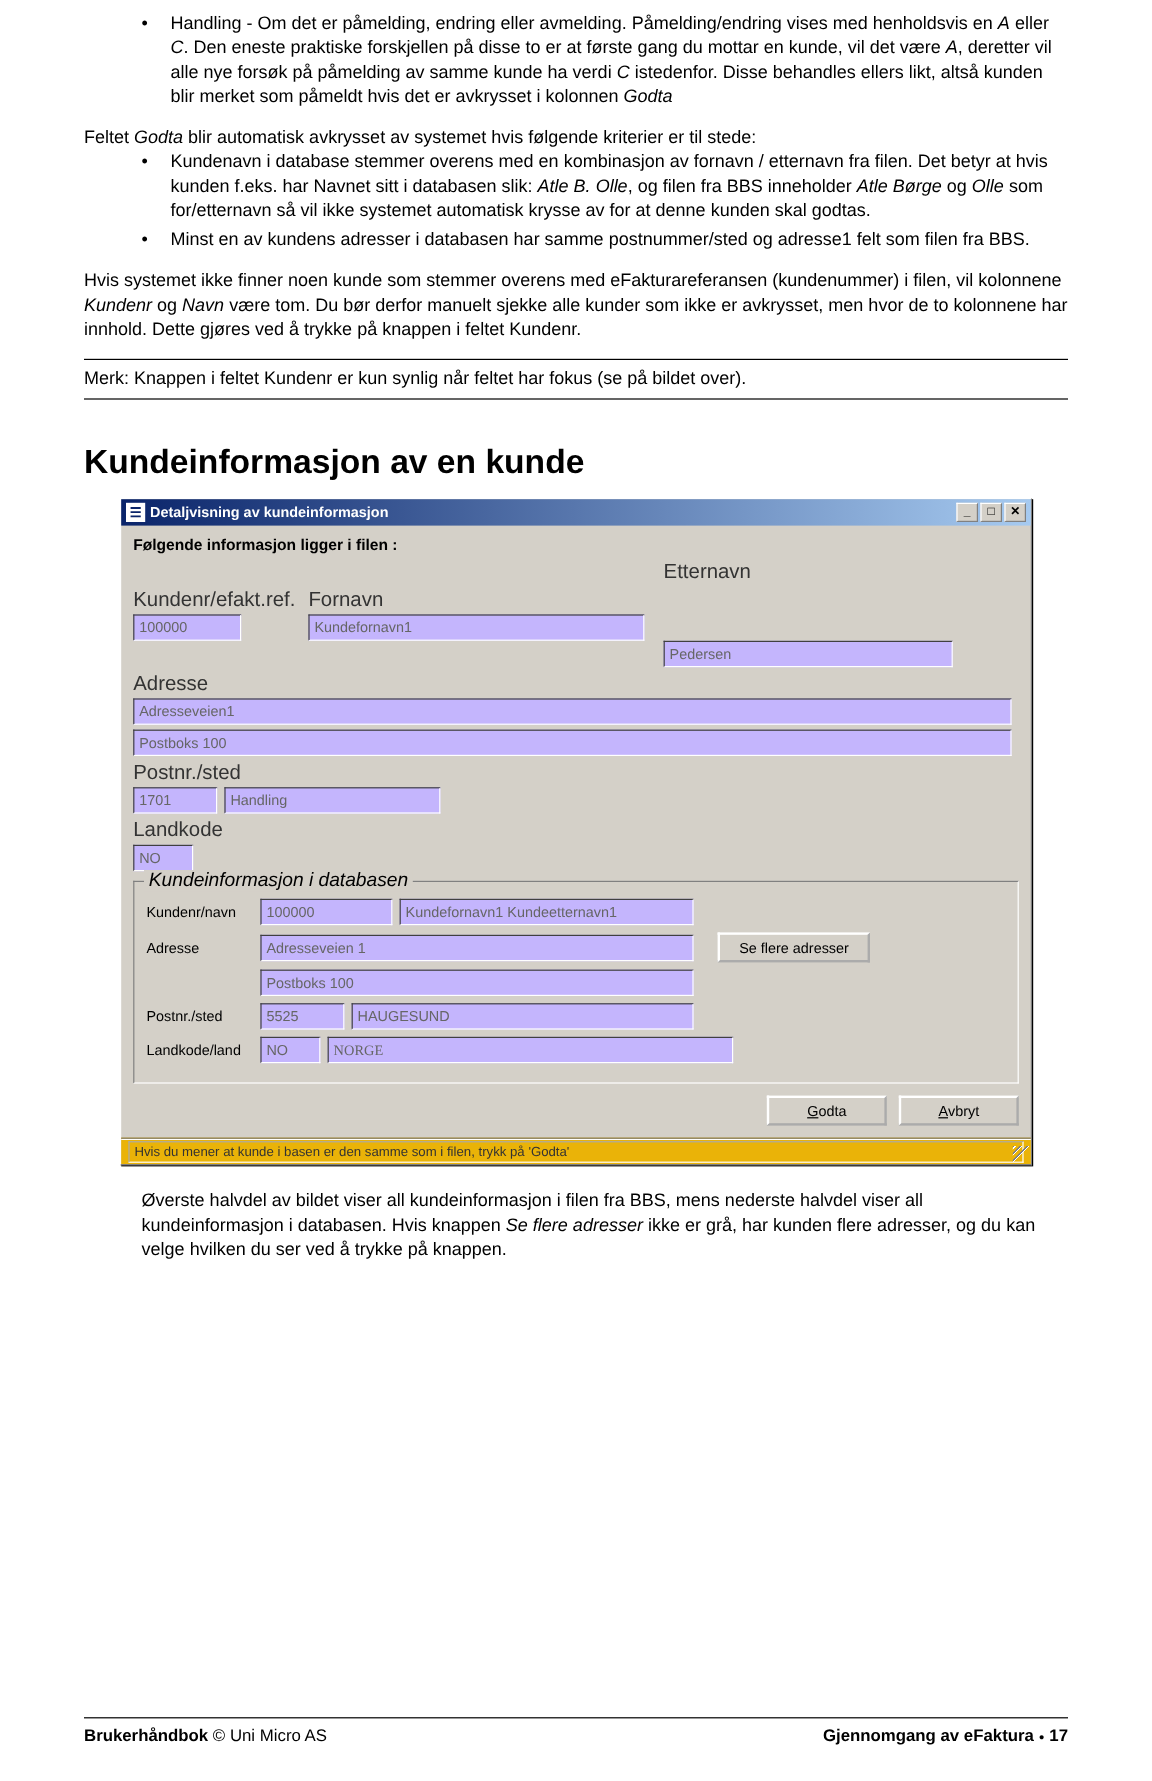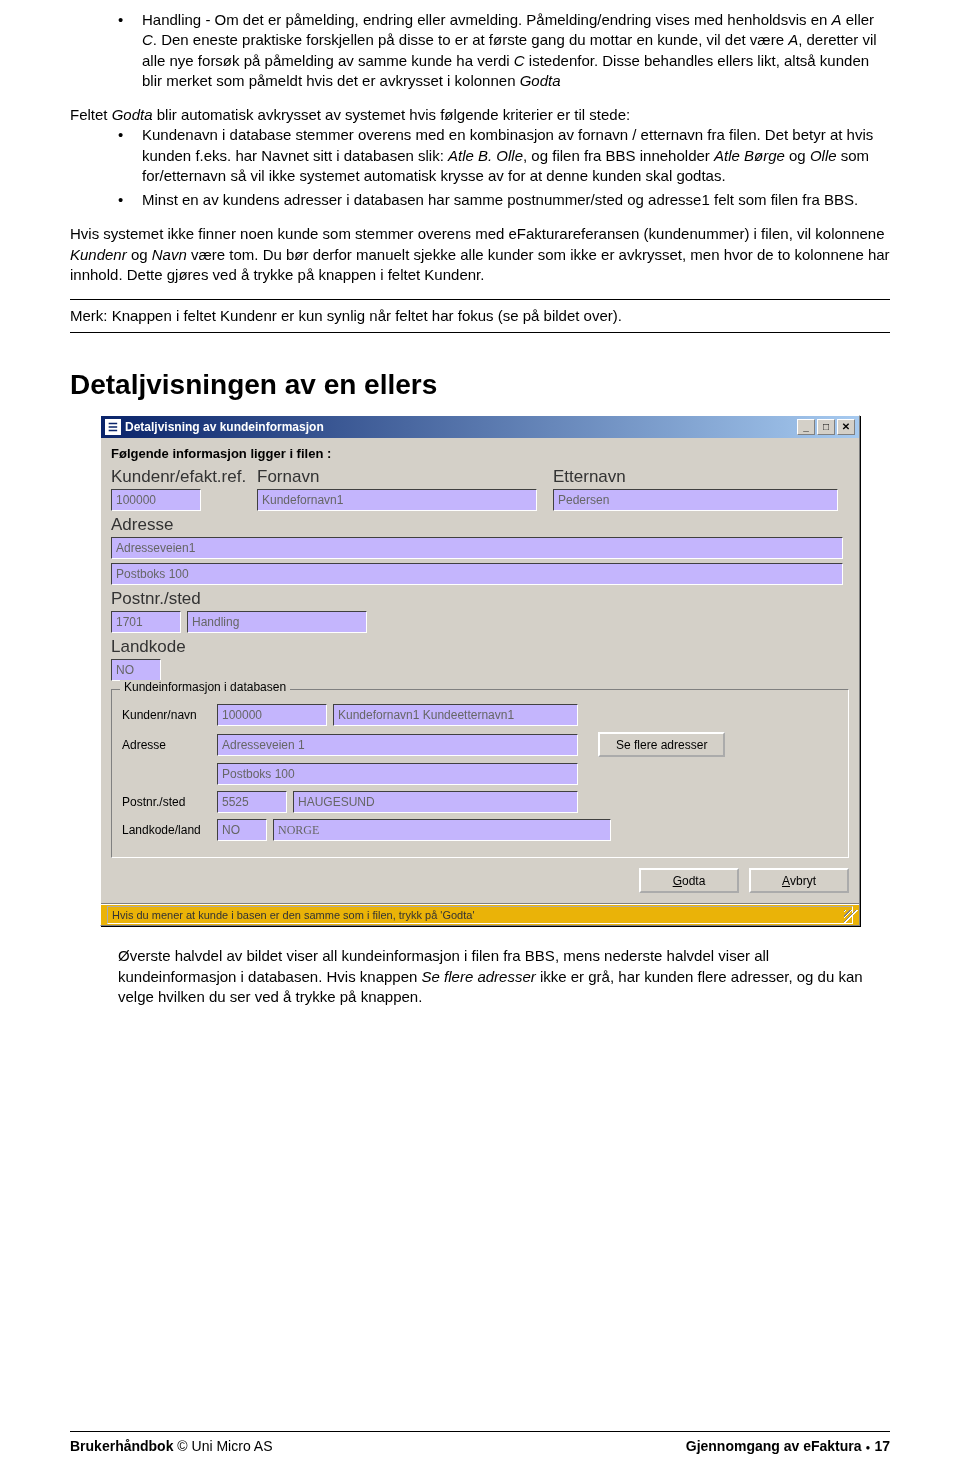--- a/index.html
+++ b/index.html
@@ -144,21 +144,22 @@
     padding: 14px 10px 10px 10px;
     margin-top: 8px;
     position: relative;
   }
   .group-title {
     position: absolute;
     top: -10px;
     left: 8px;
     background: #d4d0c8;
     padding: 0 4px;
-    font-size: 12px;
+    font-size: 16px;
+    font-style: italic;
   }
   .labeled-row {
     display: flex;
     align-items: center;
     margin-bottom: 6px;
   }
   .labeled-row .lbl {
     width: 95px;
     font-size: 12px;
   }
@@ -253,21 +254,21 @@
 </div>
 
 <div class="para">
   <span>Hvis systemet ikke finner noen kunde som stemmer overens med eFakturareferansen (kundenummer) i filen, vil kolonnene </span><span class="italic">Kundenr</span><span> og </span><span class="italic">Navn</span><span> være tom. Du bør derfor manuelt sjekke alle kunder som ikke er avkrysset, men hvor de to kolonnene har innhold. Dette gjøres ved å trykke på knappen i feltet Kundenr.</span>
 </div>
 
 <hr class="hrline">
 <div class="para" style="margin-bottom:4px;">Merk: Knappen i feltet Kundenr er kun synlig når feltet har fokus (se på bildet over).</div>
 <hr class="hrline">
 
-<h2 class="section-heading">Detaljvisningen av en ellers</h2>
+<h2 class="section-heading">Kundeinformasjon av en kunde</h2>
 
 <div class="window">
   <div class="titlebar">
     <span class="ticon">☰</span>
     <span class="title-text">Detaljvisning av kundeinformasjon</span>
     <div class="winbtns">
       <div class="winbtn">_</div>
       <div class="winbtn">□</div>
       <div class="winbtn">✕</div>
     </div>
@@ -279,21 +280,21 @@
       <div class="field-group" style="width:130px;">
         <span class="field-label">Kundenr/efakt.ref.</span>
         <div class="field-input w-small">100000</div>
       </div>
       <div class="field-group" style="margin-left:10px;">
         <span class="field-label">Fornavn</span>
         <div class="field-input w-med">Kundefornavn1</div>
       </div>
       <div class="field-group" style="margin-left:10px;">
         <span class="field-label">Etternavn</span>
-        <div class="field-input" style="width:285px;">Pedersen</div>
+        <div class="field-input" style="width:241px;margin-top:45px;">Pedersen</div>
       </div>
     </div>
 
     <div class="field-group">
       <span class="field-label">Adresse</span>
       <div class="field-input w-full">Adresseveien1</div>
     </div>
     <div class="row-spacer"></div>
     <div class="field-input w-full">Postboks 100</div>
 

